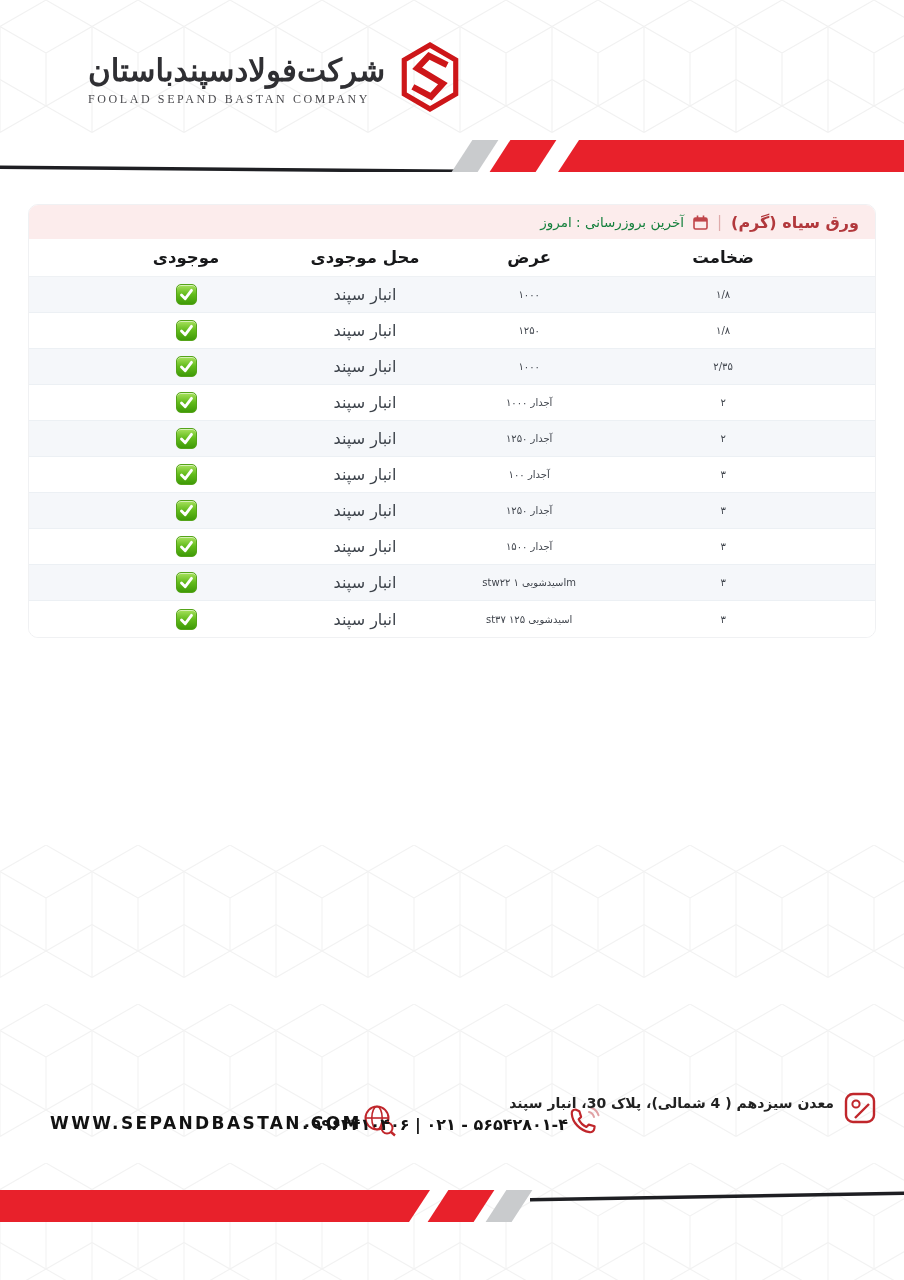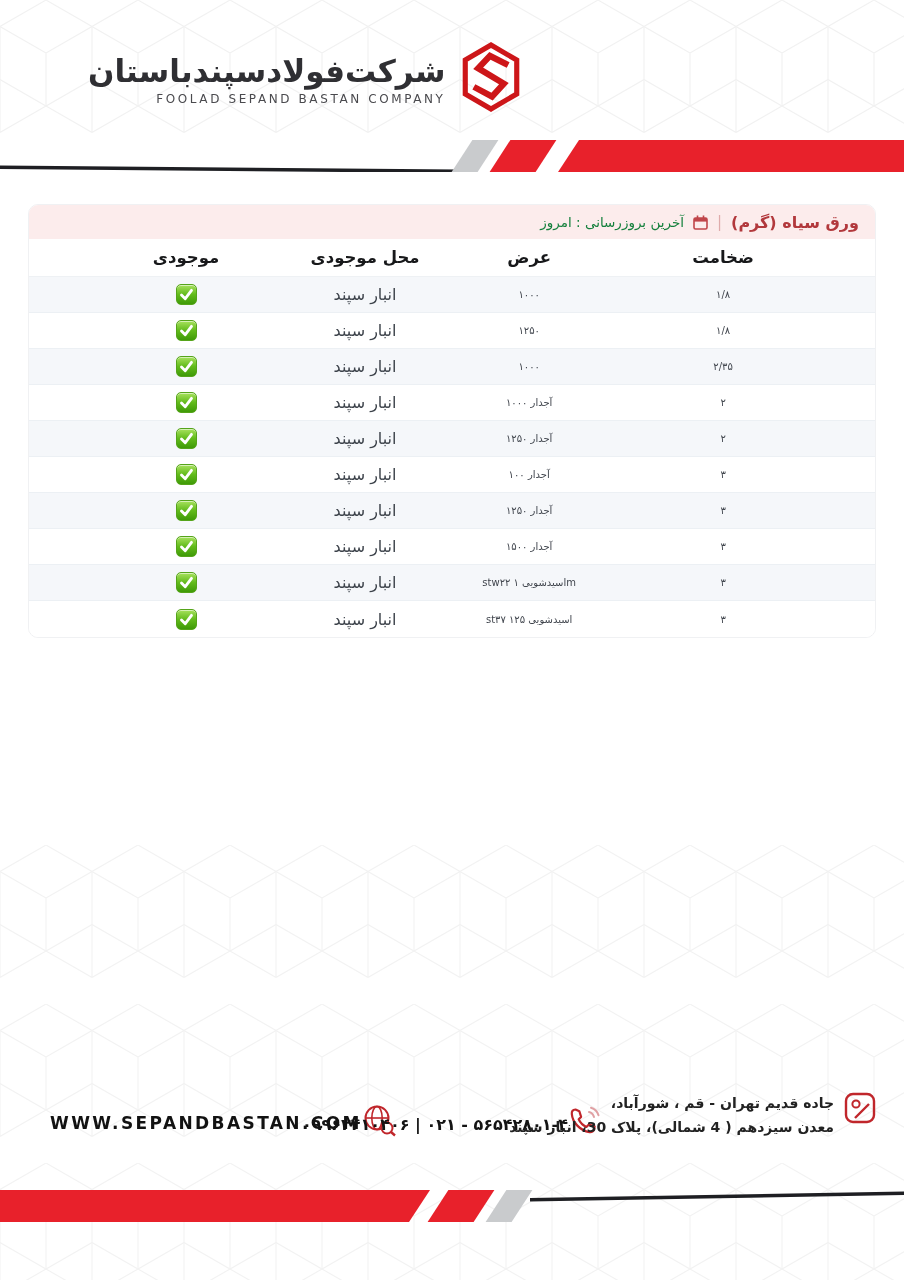--- a/index.html
+++ b/index.html
@@ -7,21 +7,21 @@
   body { font-family:"DejaVu Sans","Liberation Sans",sans-serif; }
   .page { position:relative; width:904px; height:1280px; background:#fff; overflow:hidden; margin:0 auto; }
 
   
   .hexlayer { position:absolute; left:0; pointer-events:none; }
   .hexlayer.top { top:0; height:150px; width:904px; }
   .hexlayer.bottom { top:845px; height:435px; width:904px; }
 
   
   .brand { position:absolute; left:88px; top:42px; display:flex; align-items:center; gap:14px; }
-  .brand-text { display:flex; flex-direction:column; align-items:flex-end; }
+  .brand-text { display:flex; flex-direction:column; align-items:flex-start;font-family:Liberation Serif, serif; }
   .brand-fa { font-size:31px; font-weight:bold; color:#2f2f33; direction:rtl; white-space:nowrap; }
   .brand-en { font-size:12px; letter-spacing:2.6px; color:#4a4a4e; margin-top:3px; white-space:nowrap; }
 
   
   .bar { position:absolute; left:0; width:904px; height:32px; }
   .bar.top { top:140px; }
   .bar.bottom { top:1190px; }
   .bar svg.lineart { position:absolute; inset:0; }
   .para { position:absolute; top:0; height:32px; transform:skewX(-33deg); }
   .gp1 { left:462px; width:26px; background:#c9cbcd; }
@@ -283,21 +283,20 @@
       <svg width="32" height="32" viewBox="0 0 32 32">
         <path d="M7.5,3.5 C5.2,3.7 3.6,5.4 3.8,7.8 C4.5,16.5 12,24.5 21.5,26.2 C24,26.6 26,25 26.3,22.7 L26.6,20.3 L20.8,18.6 C19.8,19.6 19.2,20.2 18.4,21 C15.2,19.5 12.1,16.4 10.7,13.3 L13.1,10.9 L11.3,5.2 Z" fill="none" stroke="#c0262b" stroke-width="2.2" stroke-linejoin="round"></path>
         <path d="M21,6 a7,7 0 0 1 5,5" fill="none" stroke="#e0a0a3" stroke-width="2" stroke-linecap="round"></path>
         <path d="M23,1.8 a11,11 0 0 1 7.5,7.5" fill="none" stroke="#e0a0a3" stroke-width="2" stroke-linecap="round"></path>
       </svg>
     </span>
   </div>
 
   <div class="f-addr">
     <div class="f-addr-text">
-      <div>جاده قدیم تهران - قم ، شورآباد،</div>
       <div>معدن سیزدهم ( 4 شمالی)، پلاک 30، انبار سپند</div>
     </div>
     <span>
       <svg width="32" height="32" viewBox="0 0 32 32">
         <rect x="2" y="2" width="28" height="28" rx="7" fill="none" stroke="#c0262b" stroke-width="2.4"></rect>
         <circle cx="12" cy="12" r="3.6" fill="none" stroke="#c0262b" stroke-width="2"></circle>
         <line x1="25" y1="12" x2="11" y2="26" stroke="#c0262b" stroke-width="2.4"></line>
       </svg>
     </span>
   </div>

